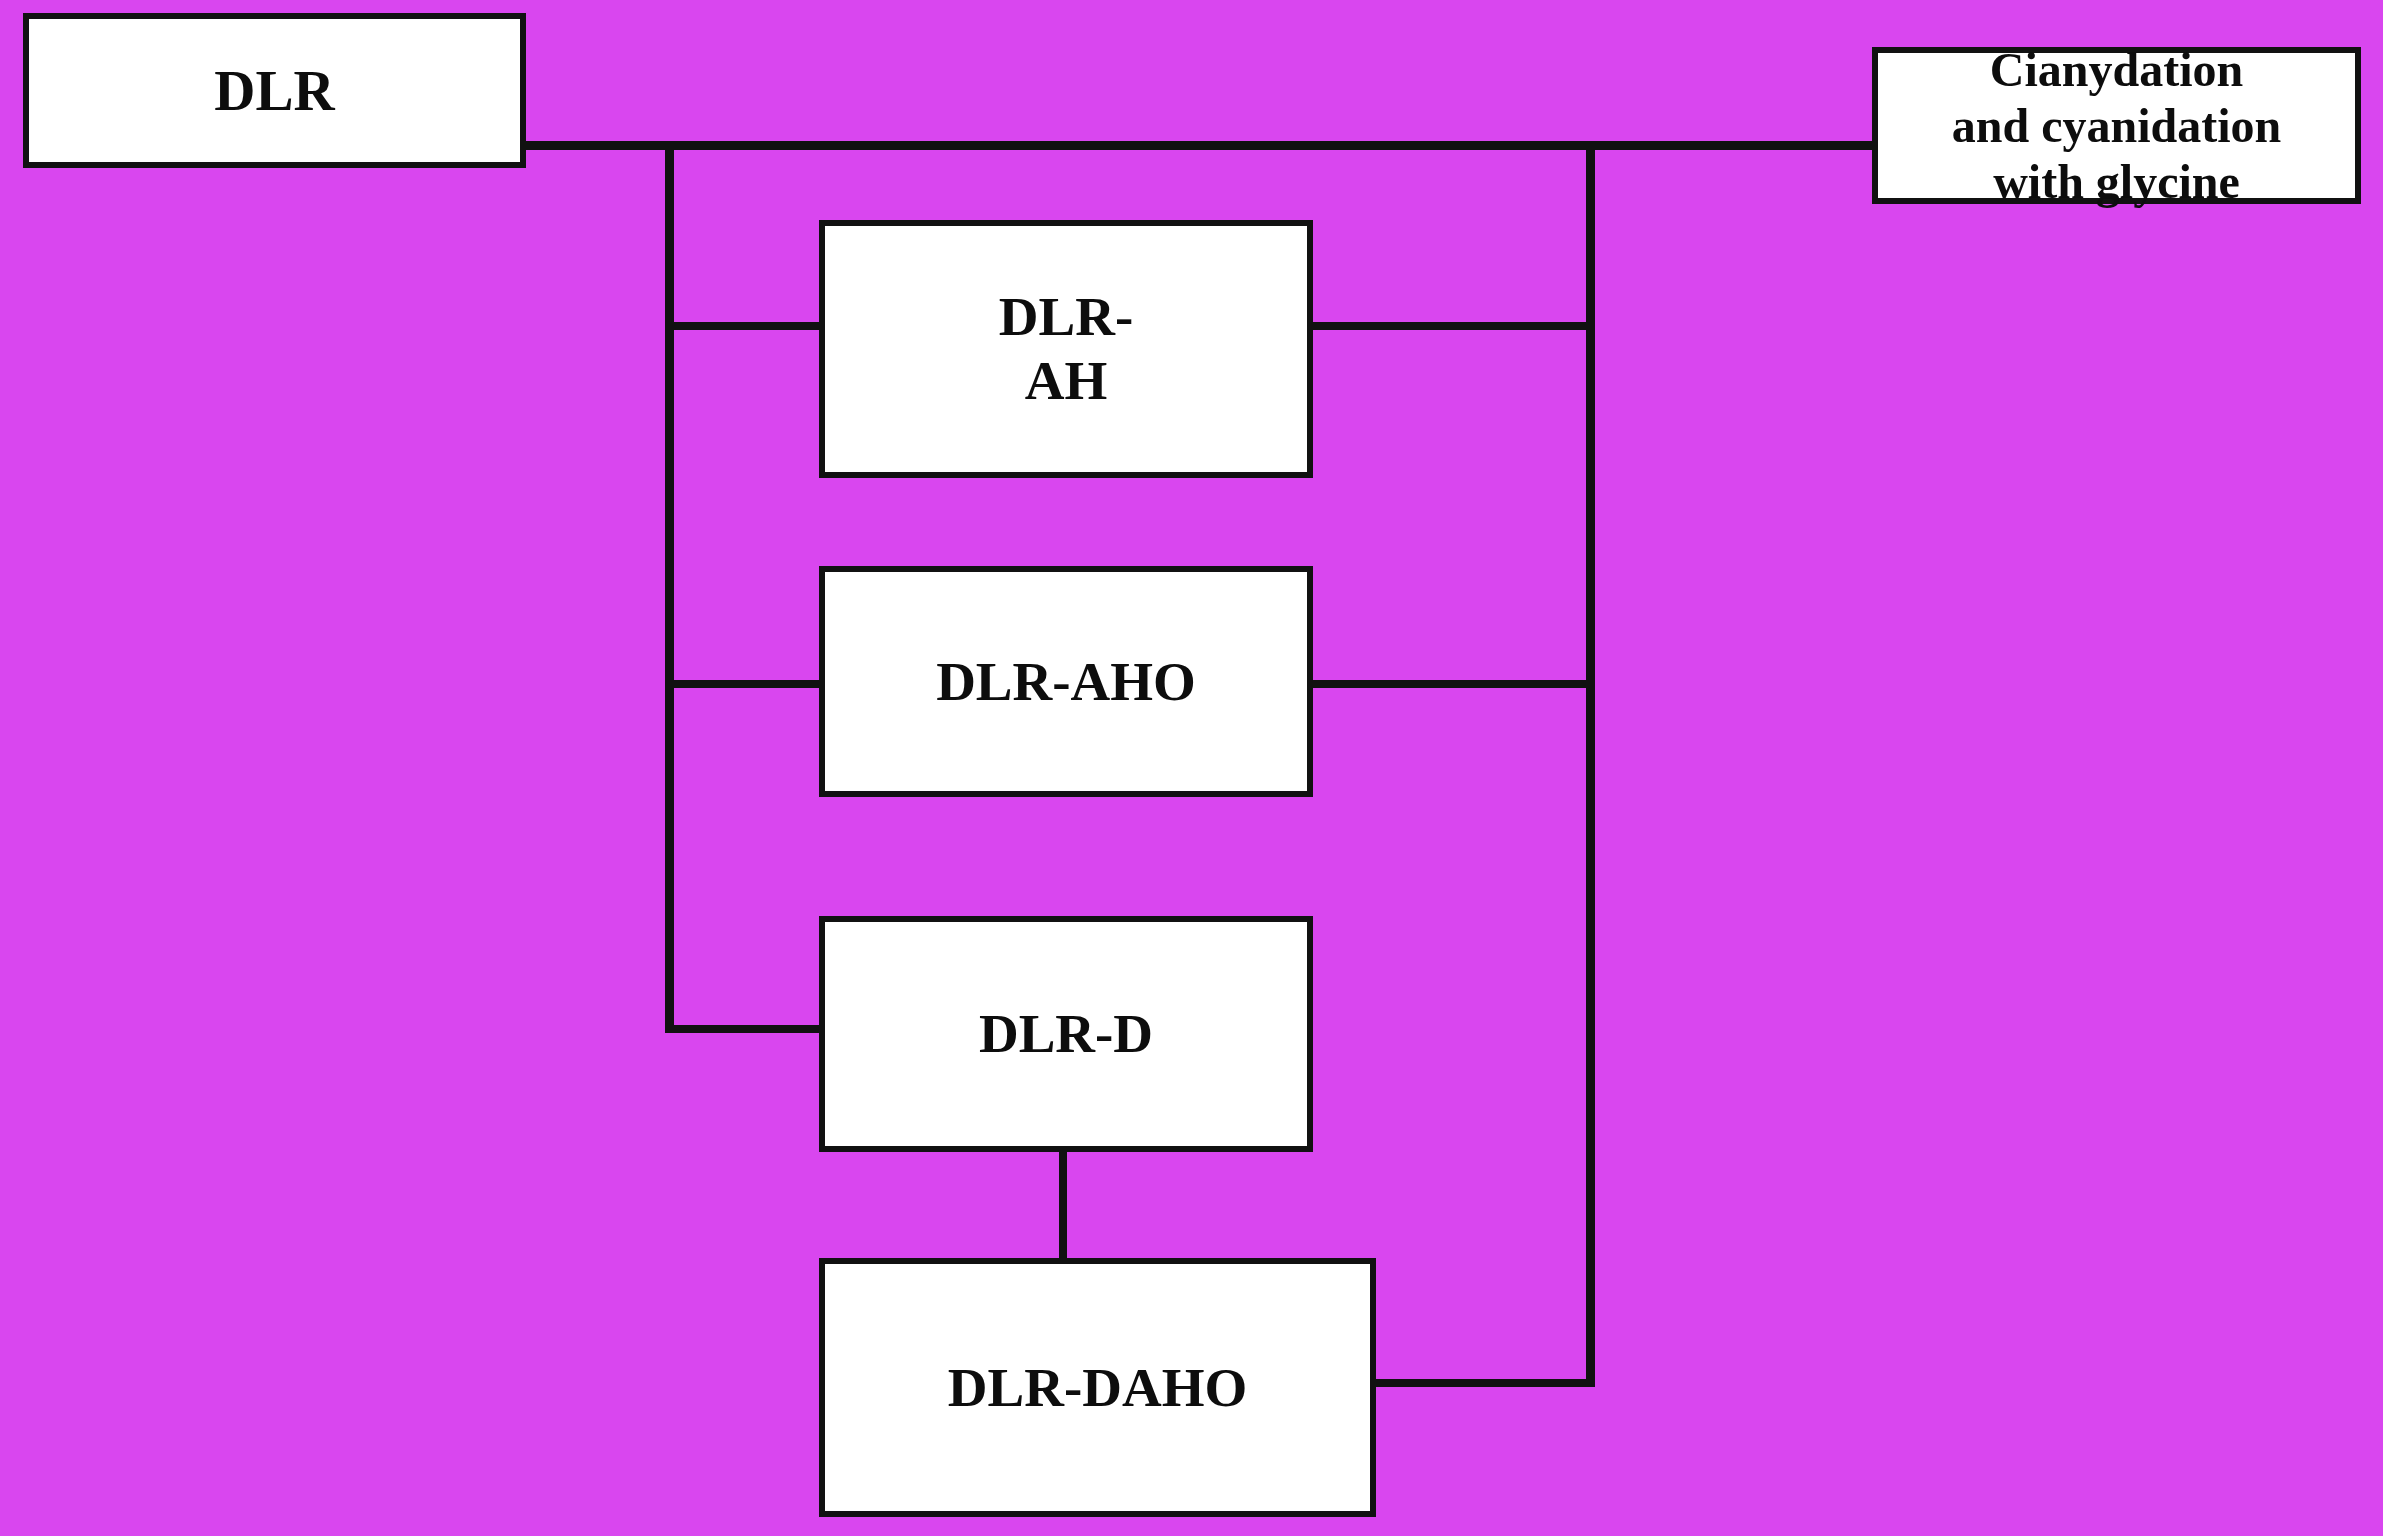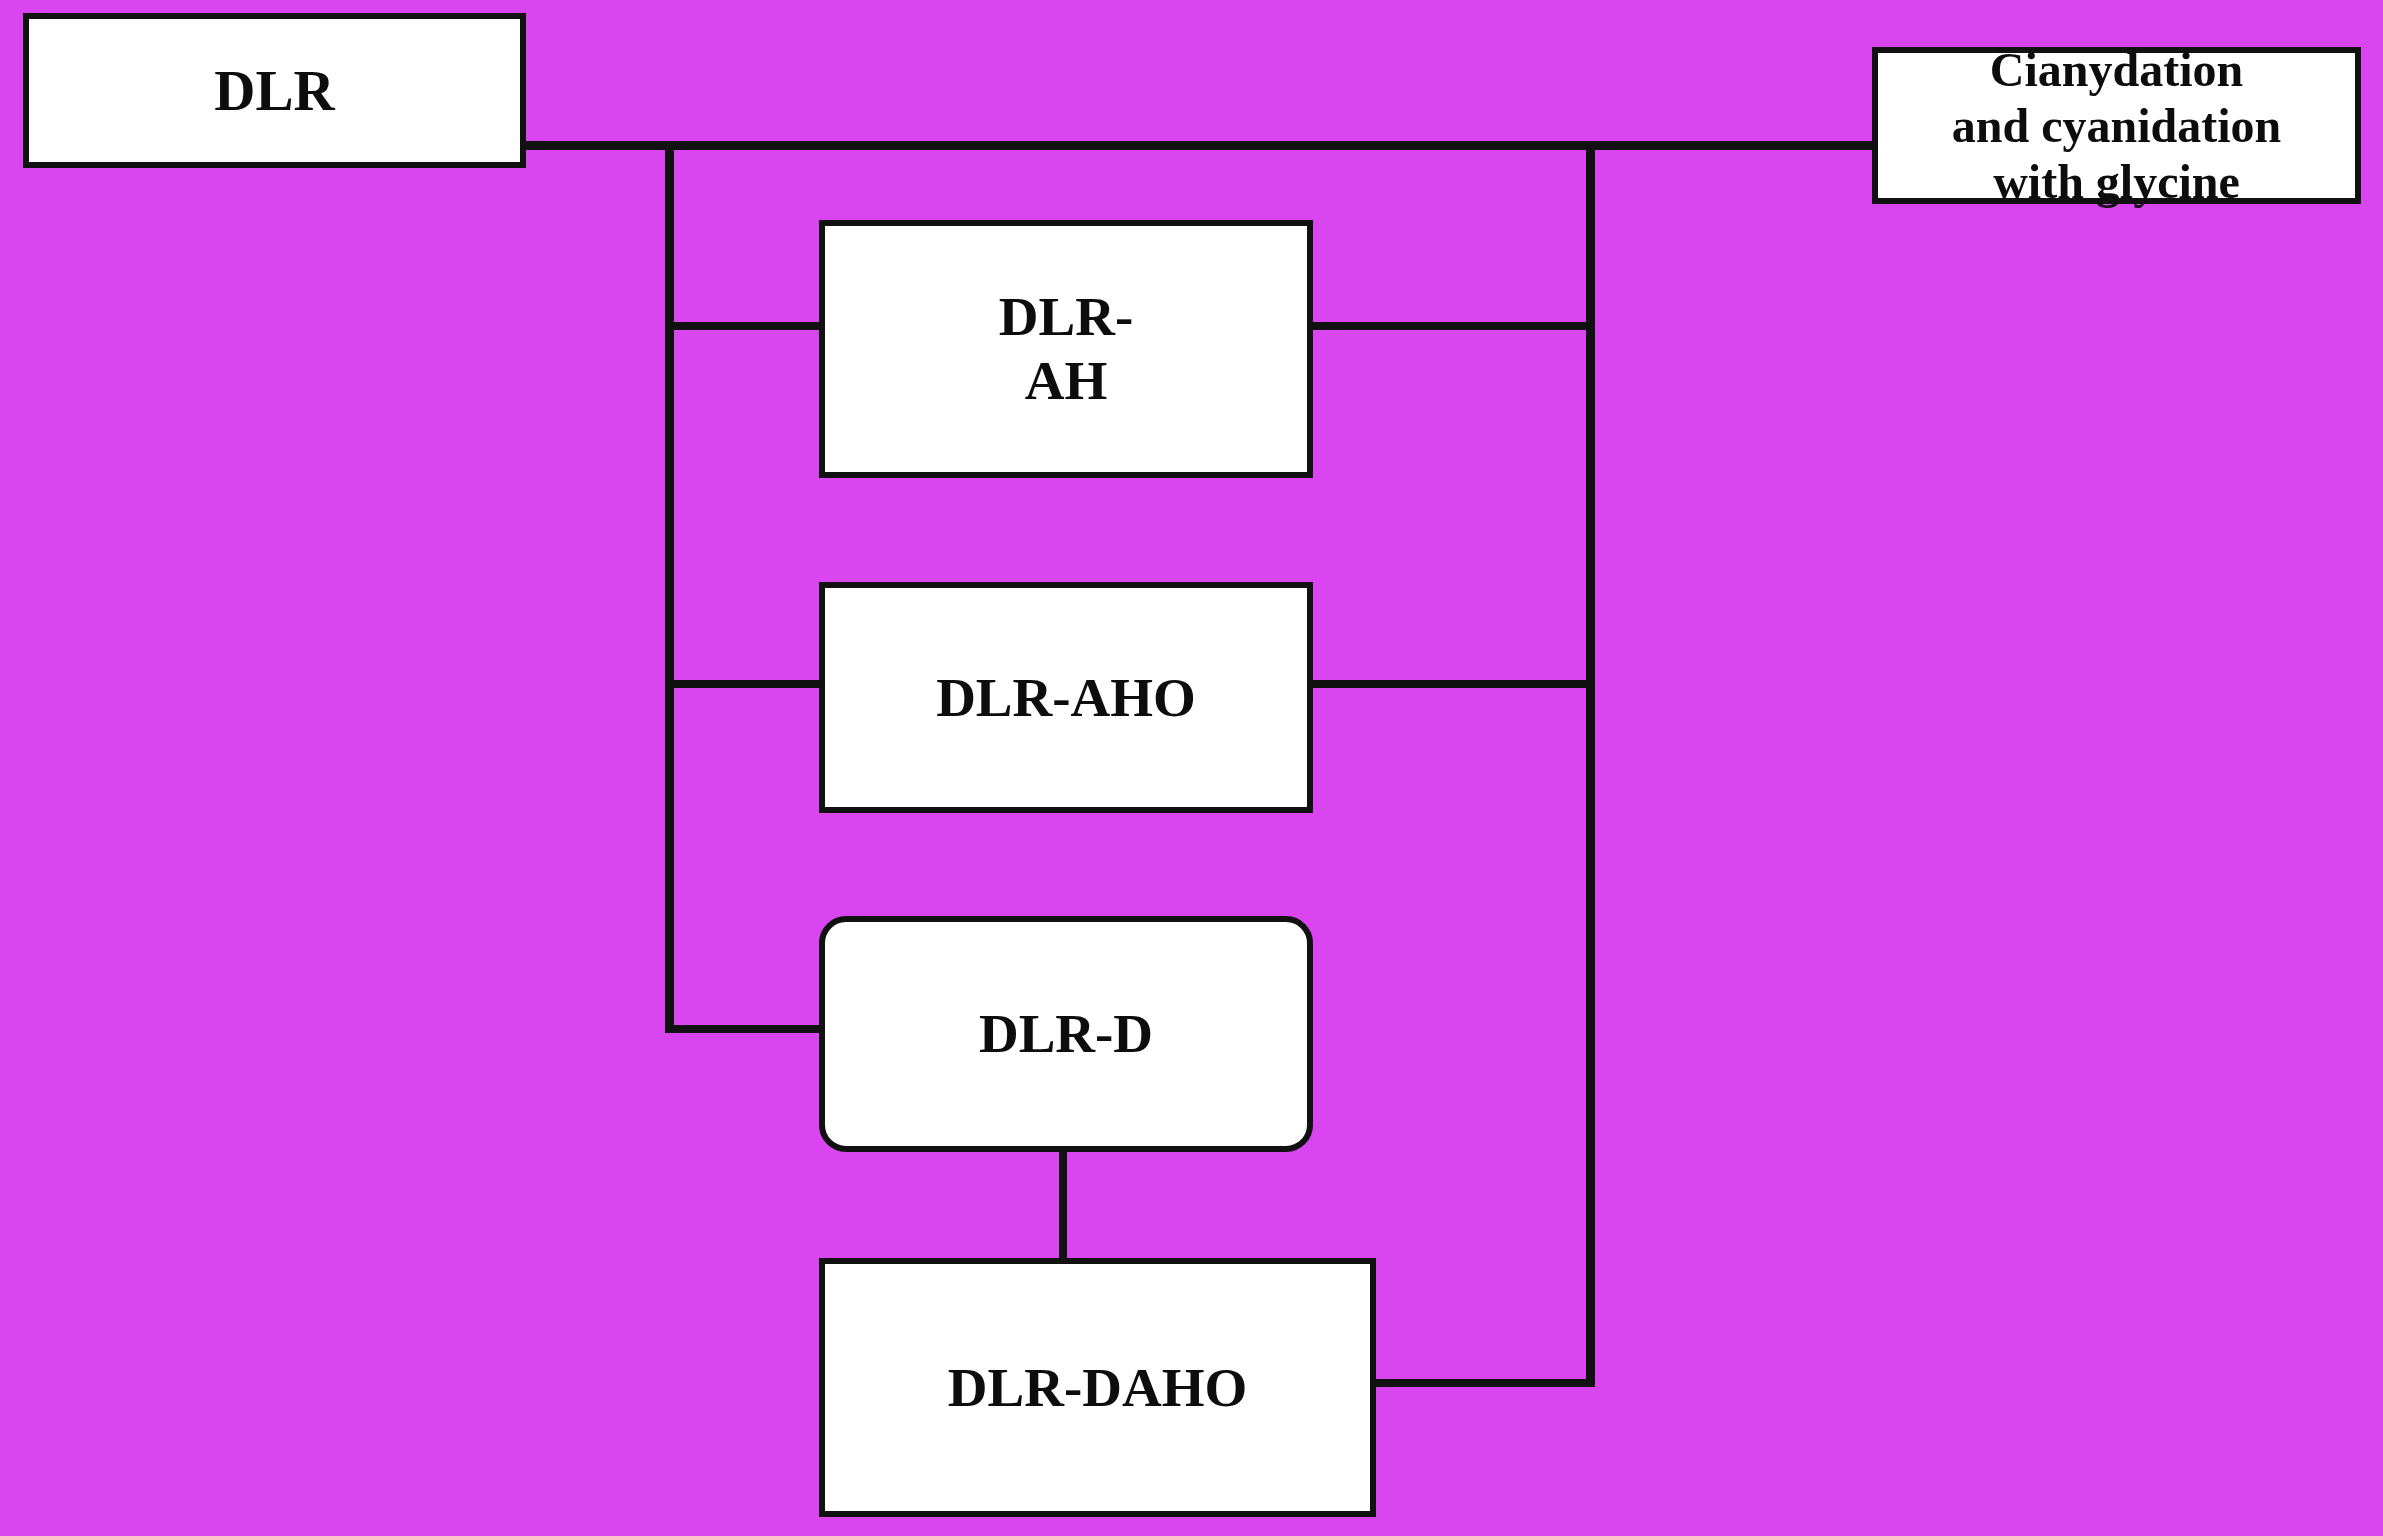--- a/index.html
+++ b/index.html
@@ -26,22 +26,22 @@
     text-align: center;
     font-weight: bold;
     color: #0d0d0d;
     line-height: 1.16;
     z-index: 3;
     white-space: pre-line;
   }
   .node-dlr        { left: 23px;   top: 13.3px;   width: 503px;  height: 155px; font-size: 57px; }
   .node-cian       { left: 1872px; top: 13.3px;   width: 489px;  height: 157px; font-size: 48px; letter-spacing: 0px; margin-top: 34px; }
   .node-ah         { left: 819px;  top: 204px;  width: 494px;  height: 258px; font-size: 55px; margin-top: 16px; }
-  .node-aho        { left: 819px;  top: 566px;  width: 494px;  height: 231px; font-size: 55px; margin-top: 16px; }
-  .node-d          { left: 819px;  top: 916px;  width: 494px;  height: 236px; font-size: 55px; border-radius: 27px; }
+  .node-aho        { left: 819px;  top: 566px;  width: 494px;  height: 231px; font-size: 55px; }
+  .node-d          { left: 819px;  top: 916px;  width: 494px;  height: 236px; font-size: 55px; }
   .node-daho       { left: 819px;  top: 1258px; width: 557px;  height: 259px; font-size: 55px; }
 
   .conn {
     position: absolute;
     background: #111111;
     z-index: 1;
   }
   
   .c-top-bus   { left: 522px;  top: 141px;  width: 1353px; height: 8.6px; }
 

